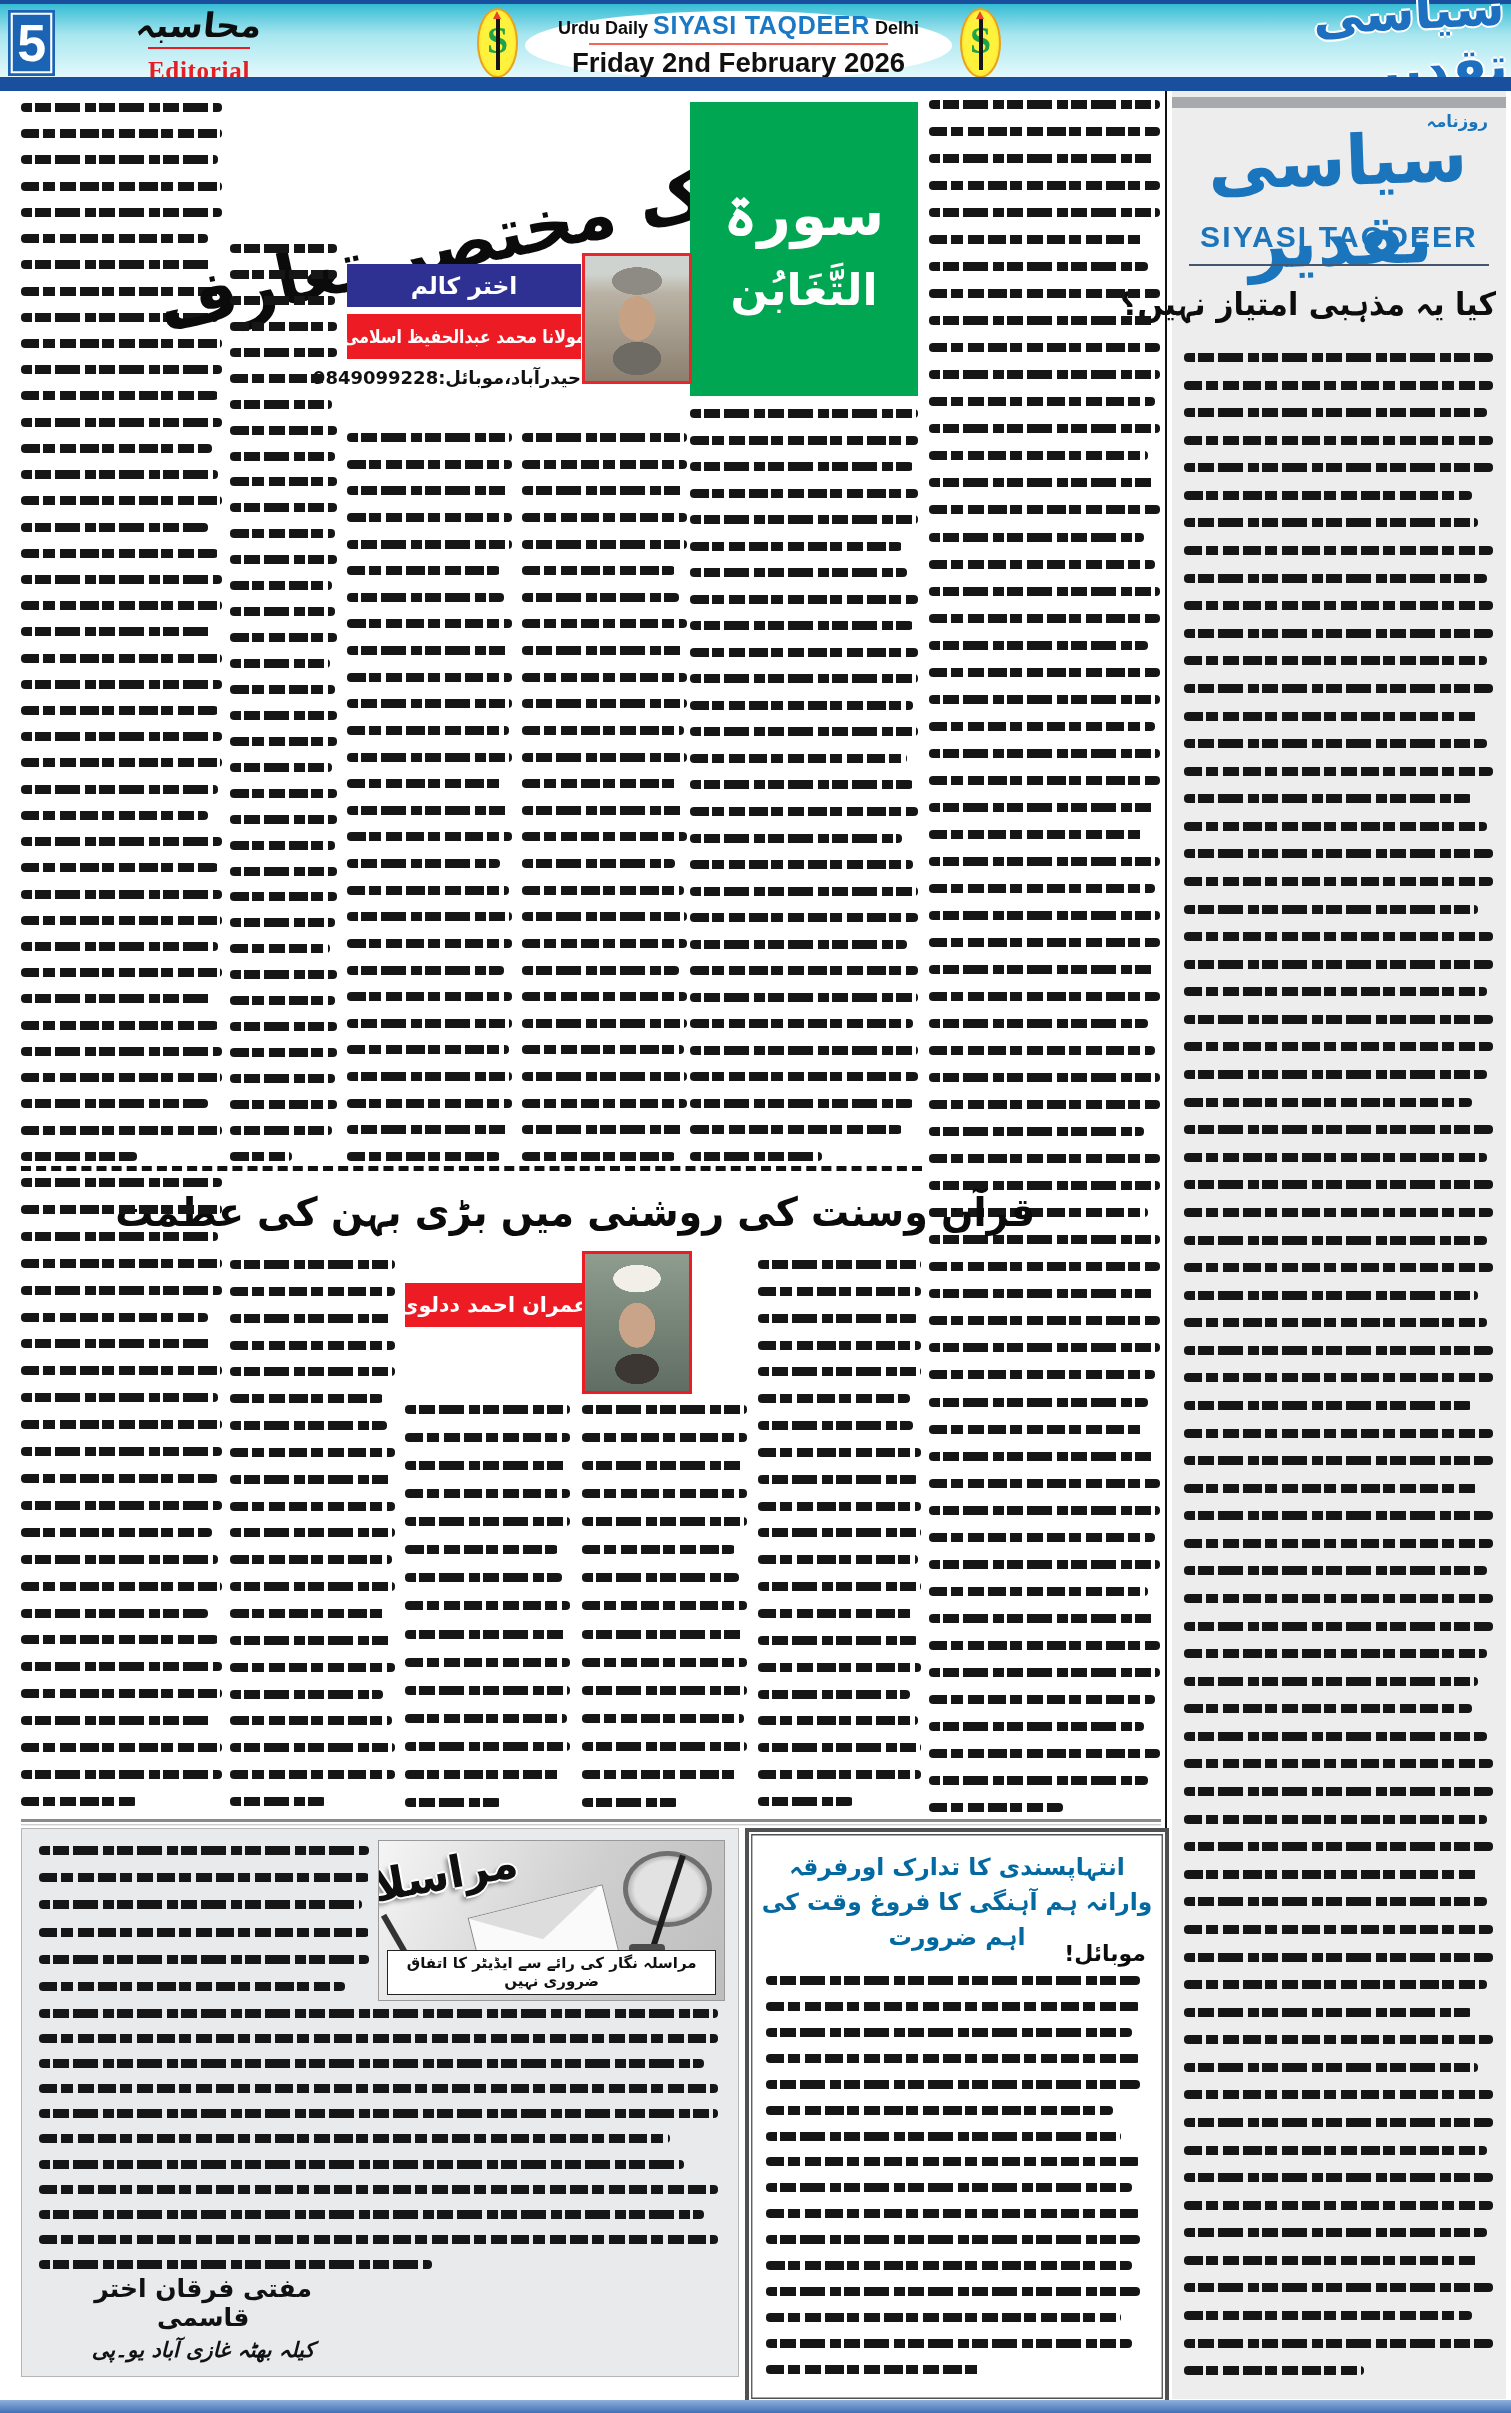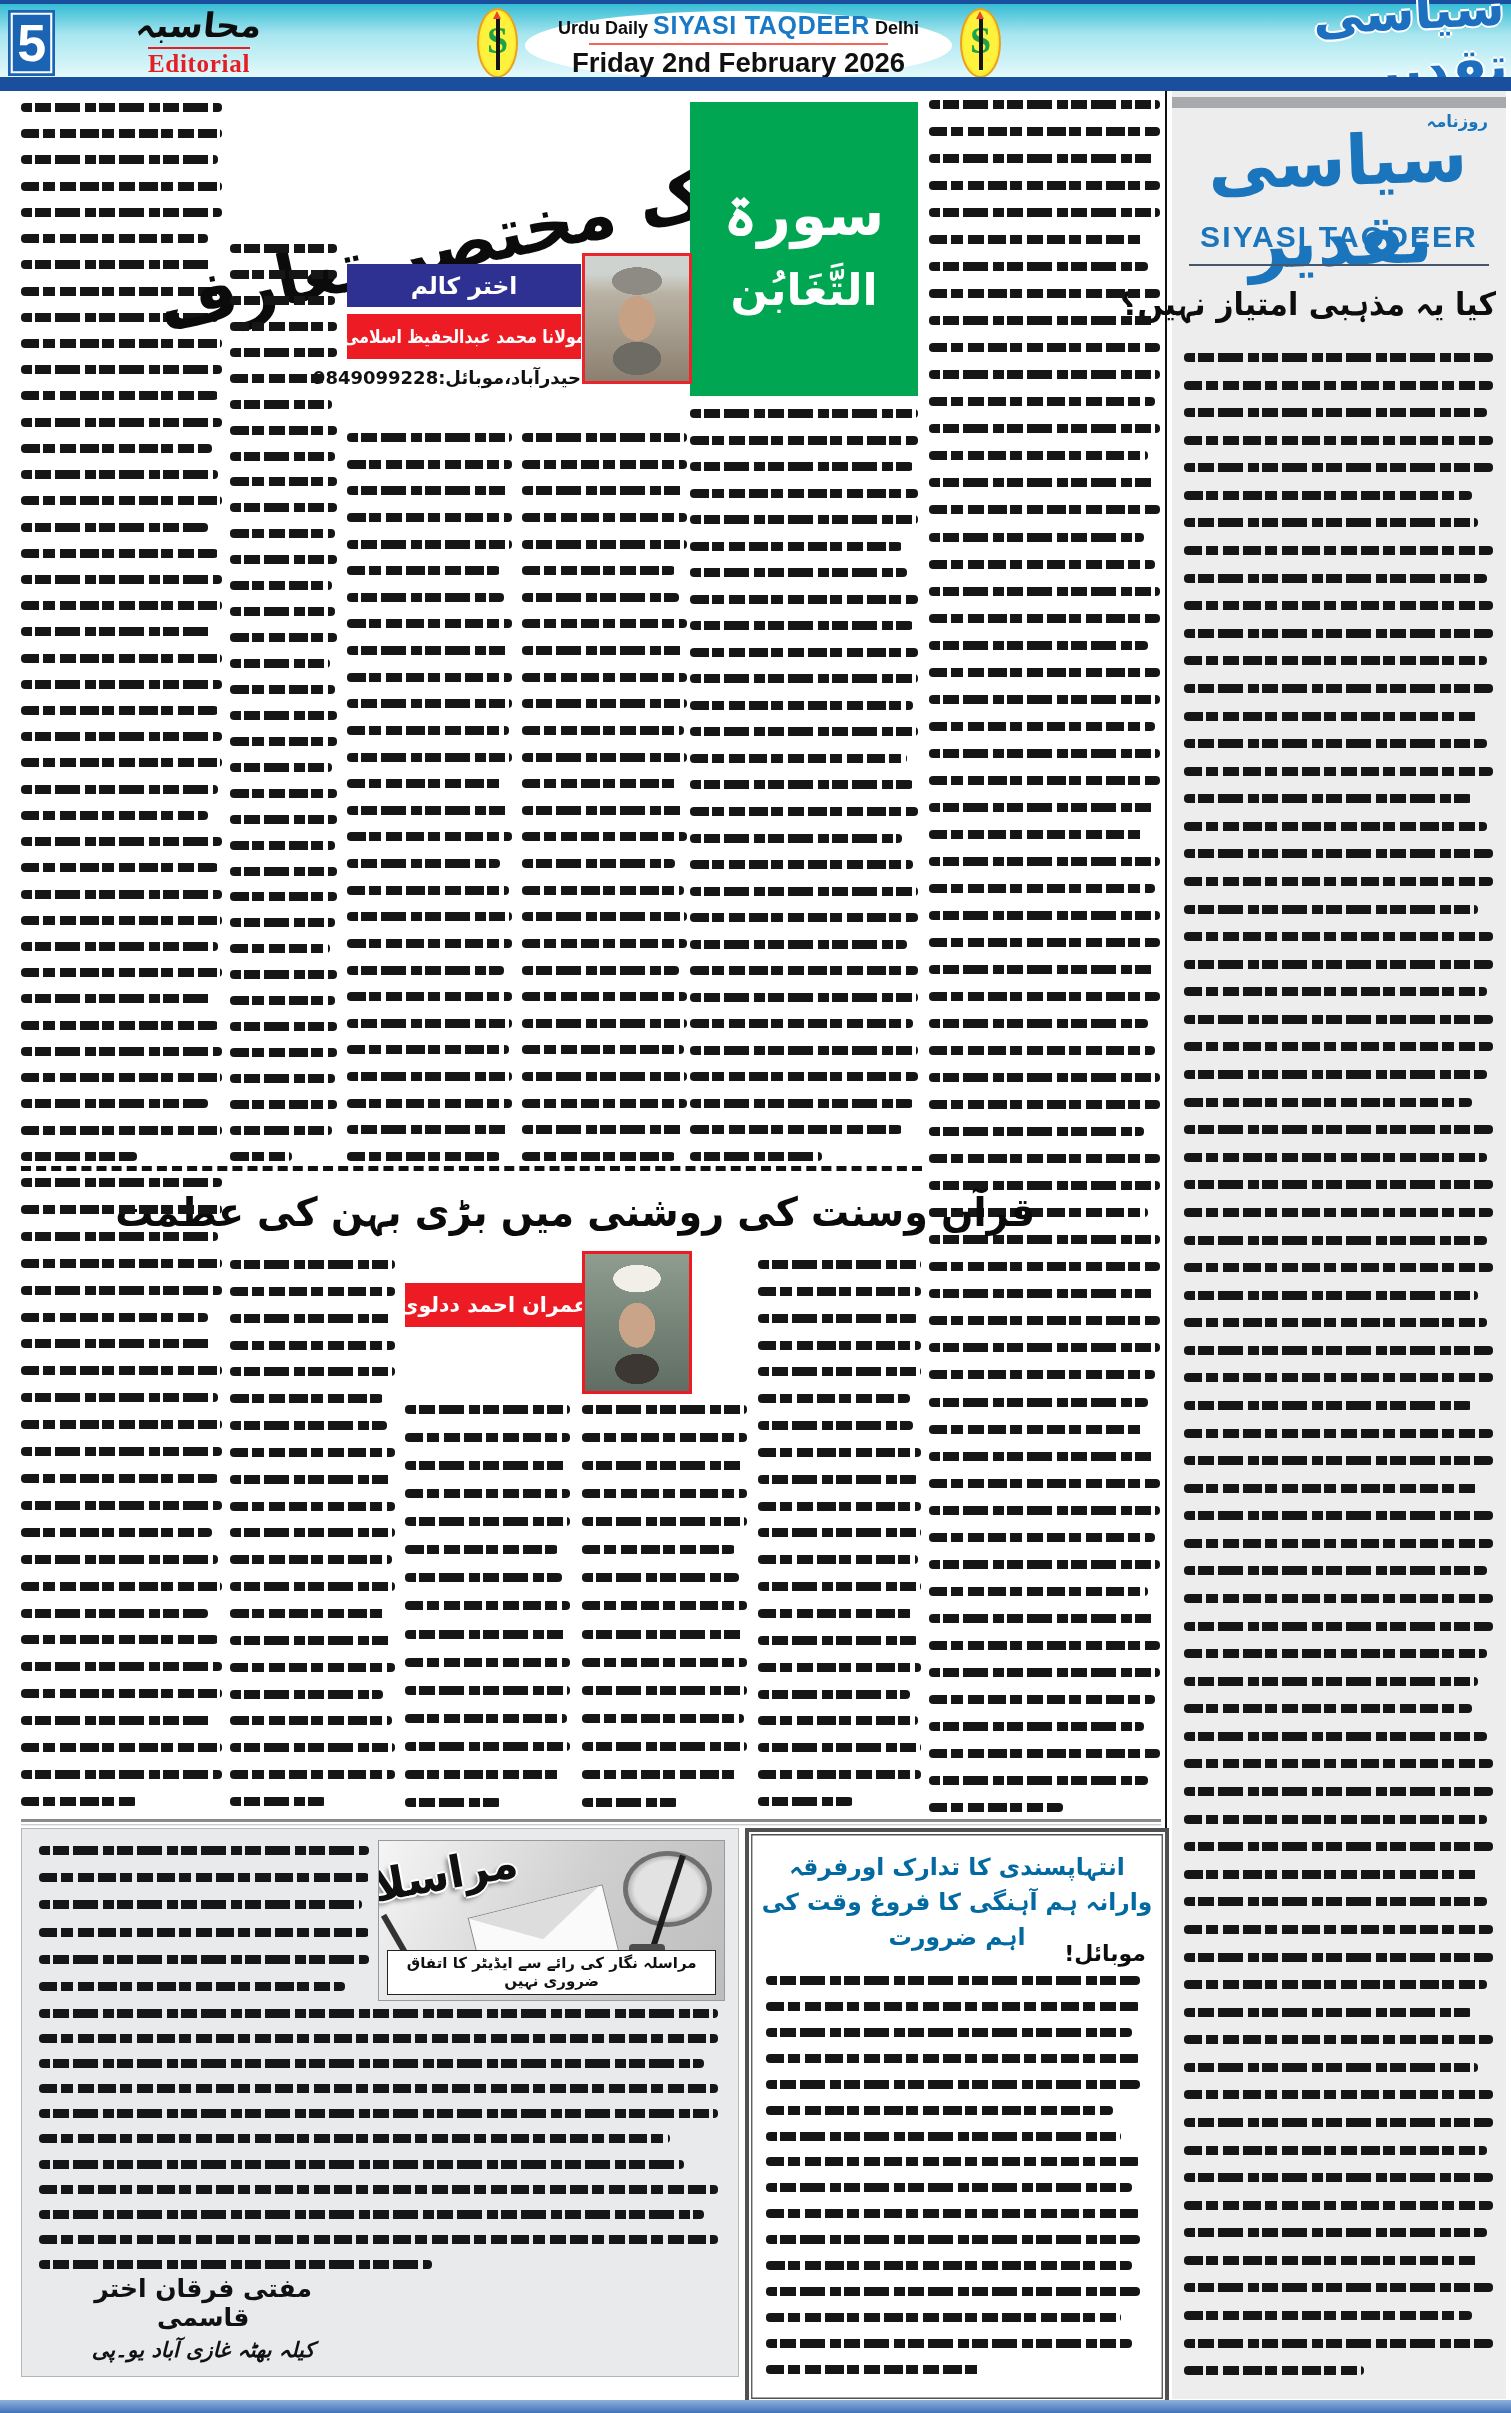--- a/index.html
+++ b/index.html
@@ -13,21 +13,21 @@
     background:linear-gradient(180deg,#35bcd4 0%,#a8e6ef 40%,#eafbfd 100%);
     border-top:4.1px solid #1a4f9e;}
   .navbar{left:0;top:77px;width:1511px;height:13.7px;background:#1a4f9e;}
   .pagenum{left:8.2px;top:5.5px;width:47px;height:66px;background:#1b64b4;
     box-shadow:inset 0 0 0 2.7px #1b64b4, inset 0 0 0 4.8px #ffffff;
     color:#fff;font-size:52px;font-weight:bold;display:flex;align-items:center;justify-content:center;
     font-family:"Liberation Sans",sans-serif;}
   .muhasaba{left:96px;top:1.4px;width:206px;text-align:center;}
   .muhasaba .u{font-size:34px;font-weight:bold;color:#0d0d0d;transform:skewX(-6deg);display:inline-block;}
   .muhasaba .e{display:inline-block;margin-top:1.4px;font-family:"Liberation Serif",serif;font-weight:bold;
-    font-size:25px;color:#e31e24;border-top:2.1px solid #e31e24;padding-top:1px;letter-spacing:0.7px;}
+    font-size:25px;color:#e31e24;border-top:2.1px solid #e31e24;padding-top:8px;letter-spacing:0.7px;}
   .logo{width:37px;height:66px;background:radial-gradient(#fff23d 60%,#ffd21f 100%);
     border:2.1px solid #e8a21c;border-radius:50%;position:absolute;overflow:hidden;}
   .logo .s{position:absolute;left:0;right:0;top:11px;text-align:center;color:#1fa24a;
     font-size:38px;font-weight:bold;font-family:"Liberation Serif",serif;line-height:1;}
   .logo .pen{position:absolute;left:16.5px;top:8.2px;width:4.8px;height:52px;background:#151515;}
   .logo .flame{position:absolute;left:13.7px;top:1.4px;width:0;height:0;
     border-left:4.8px solid transparent;border-right:4.8px solid transparent;border-bottom:8.2px solid #e8442a;}
   .oval{left:525px;top:6.9px;width:427px;height:69px;background:#fff;border-radius:50%;
     display:flex;flex-direction:column;align-items:center;justify-content:center;
     font-family:"Liberation Sans",sans-serif;}

